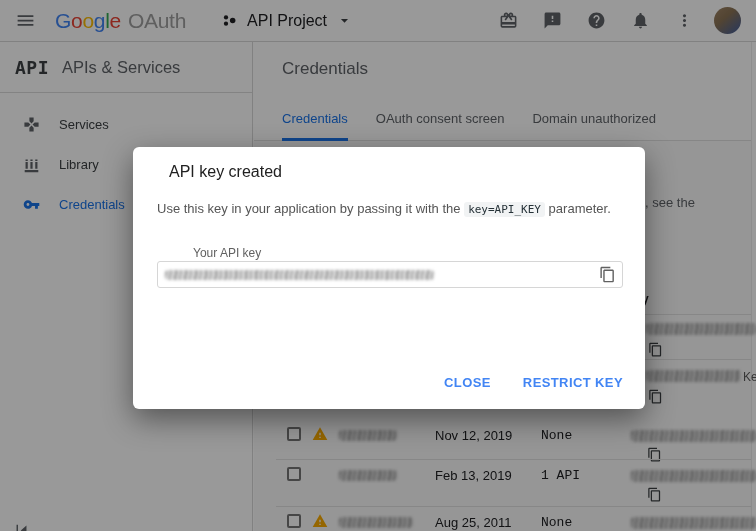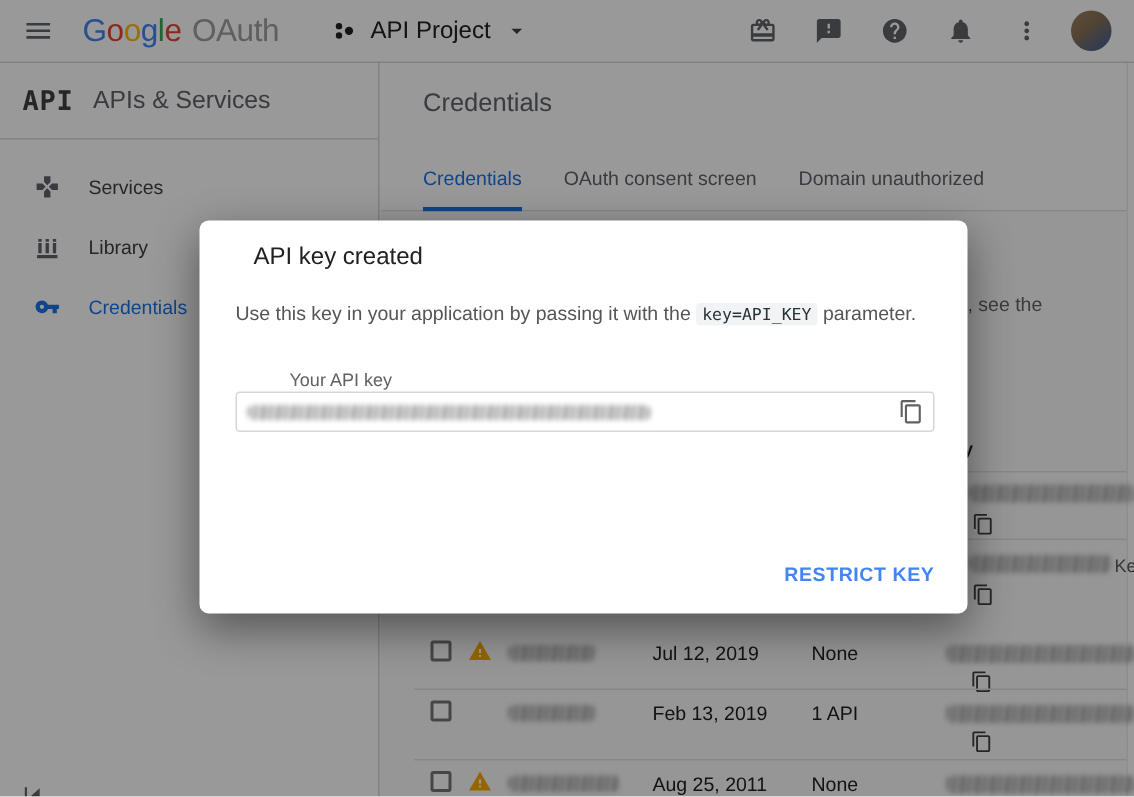--- a/index.html
+++ b/index.html
@@ -76,21 +76,21 @@
   .copy-btn { position:absolute; color:#3c4043; }
   .copy-btn svg { width:15px; height:15px; }
 
   .row { position:absolute; left:0; right:5px; height:47px; z-index:1; }
   .cbx { position:absolute; left:33px; top:7px; width:14px; height:14px; border:2px solid #767676; border-radius:2px; background:#fdfdfd; }
   .row-warn { position:absolute; left:58px; top:6px; }
   .row-warn svg { width:16px; height:16px; }
   .name-blur { position:absolute; left:85px; top:10px; width:58px; height:11px; }
   .name-blur.wide { width:74px; }
   .cell-date { position:absolute; left:181px; top:8px; font-size:13px; color:#202124; }
-  .cell-usage { position:absolute; left:287px; top:8px; font-size:13px; color:#202124; }
+  .cell-usage { position:absolute; left:287px; top:8px; font-size:13px; color:#202124;font-family:Liberation Mono, monospace; }
   .key-blur { position:absolute; left:377px; top:10px; width:126px; height:12px; }
 
   
   .scrim { position:absolute; inset:0; background:rgba(0,0,0,0.40); z-index:50; }
   .modal {
     position:absolute; left:133px; top:147px; width:512px; height:262px; background:#fff;
     border-radius:6px; box-shadow:0 10px 30px rgba(0,0,0,0.45); z-index:60;
   }
   .m-title { position:absolute; left:36px; top:16px; font-size:16px; font-weight:400; color:#212121; }
   .m-body { position:absolute; left:24px; top:54px; right:20px; font-size:13px; color:#555; }
@@ -294,21 +294,21 @@
       </button>
 
     <div class="row" style="top:378px">
       <div class="cbx"></div>
       <span class="row-warn">
           <svg>
             <use href="#i-warn"></use>
           </svg>
         </span>
       <div class="scribble name-blur"></div>
-      <div class="cell-date">Jul 12, 2019</div>
+      <div class="cell-date">Nov 12, 2019</div>
       <div class="cell-usage">None</div>
       <div class="scribble key-blur"></div>
       <button class="copy-btn" style="left:393px; top:27px;">
           <svg>
             <use href="#i-copy"></use>
           </svg>
         </button>
     </div>
     <div class="row-sep" style="top:417px"></div>
     <div class="row" style="top:418px">
@@ -352,17 +352,18 @@
     <div class="m-label">Your API key</div>
     <div class="m-input">
       <div class="scribble"></div>
       <button class="copy-btn">
           <svg>
             <use href="#i-copy"></use>
           </svg>
         </button>
     </div>
     <div class="m-actions">
+      <button>CLOSE</button>
       <button>RESTRICT KEY</button>
     </div>
   </div>
 
 </div>
 
 </body></html>

